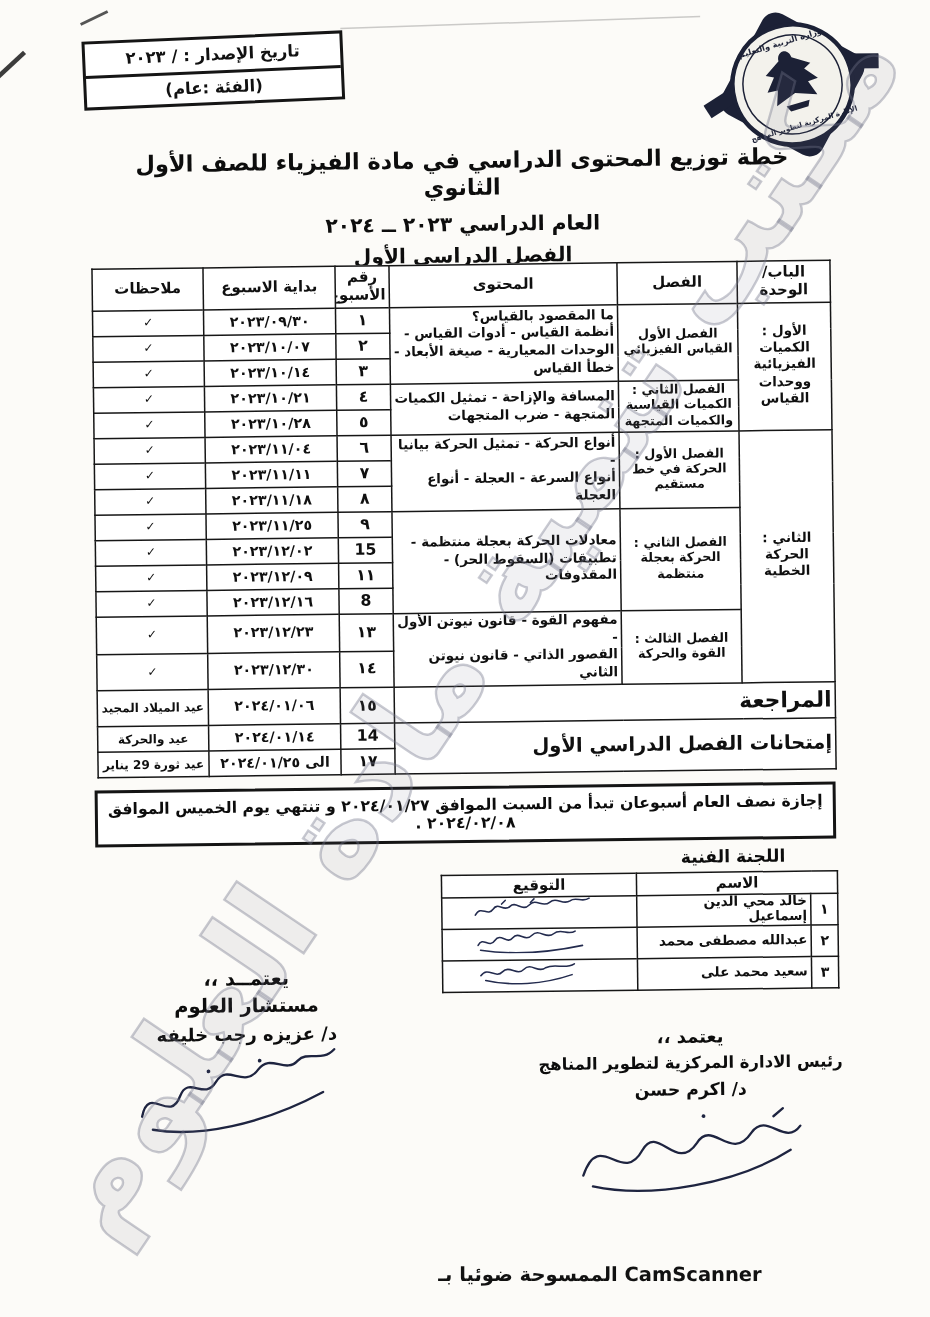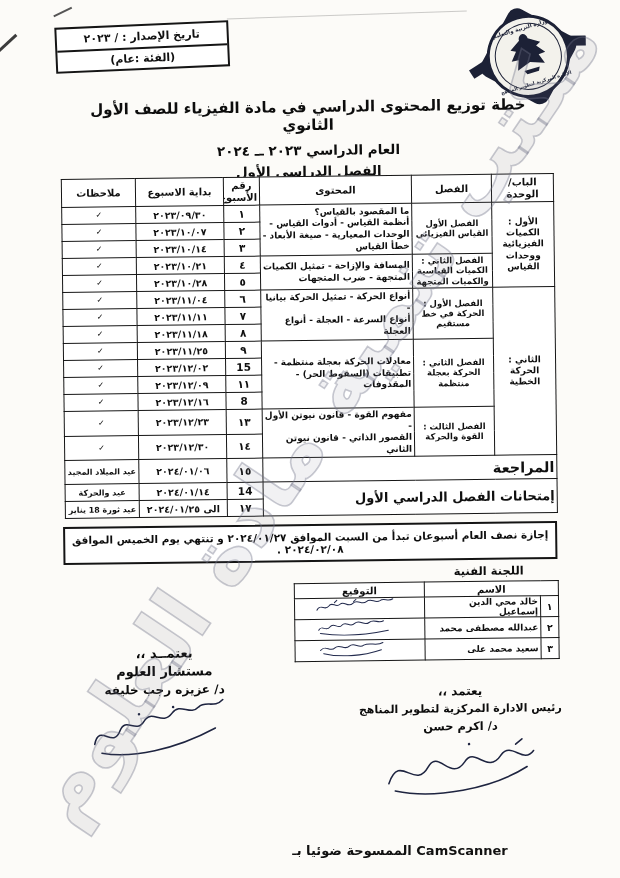--- a/index.html
+++ b/index.html
@@ -242,21 +242,21 @@
       </tr>
       <tr>
         <td colspan="3" rowspan="2" class="exams-label">إمتحانات الفصل الدراسي الأول</td>
         <td class="cell-wk">14</td>
         <td class="cell-date">٢٠٢٤/٠١/١٤</td>
         <td class="cell-note">عيد والحركة</td>
       </tr>
       <tr>
         <td class="cell-wk">١٧</td>
         <td class="cell-date">الى ٢٠٢٤/٠١/٢٥</td>
-        <td class="cell-note">عيد ثورة 18 يناير</td>
+        <td class="cell-note">عيد ثورة 29 يناير</td>
       </tr>
     </tbody>
       </table>
 
     <div class="vacation">إجازة نصف العام أسبوعان تبدأ من السبت الموافق ٢٠٢٤/٠١/٢٧ و تنتهي يوم الخميس الموافق ٢٠٢٤/٠٢/٠٨ .</div>
 
     <div class="committee-title">اللجنة الفنية</div>
     <table class="committee-table">
       <colgroup>
         <col style="width:18px">

